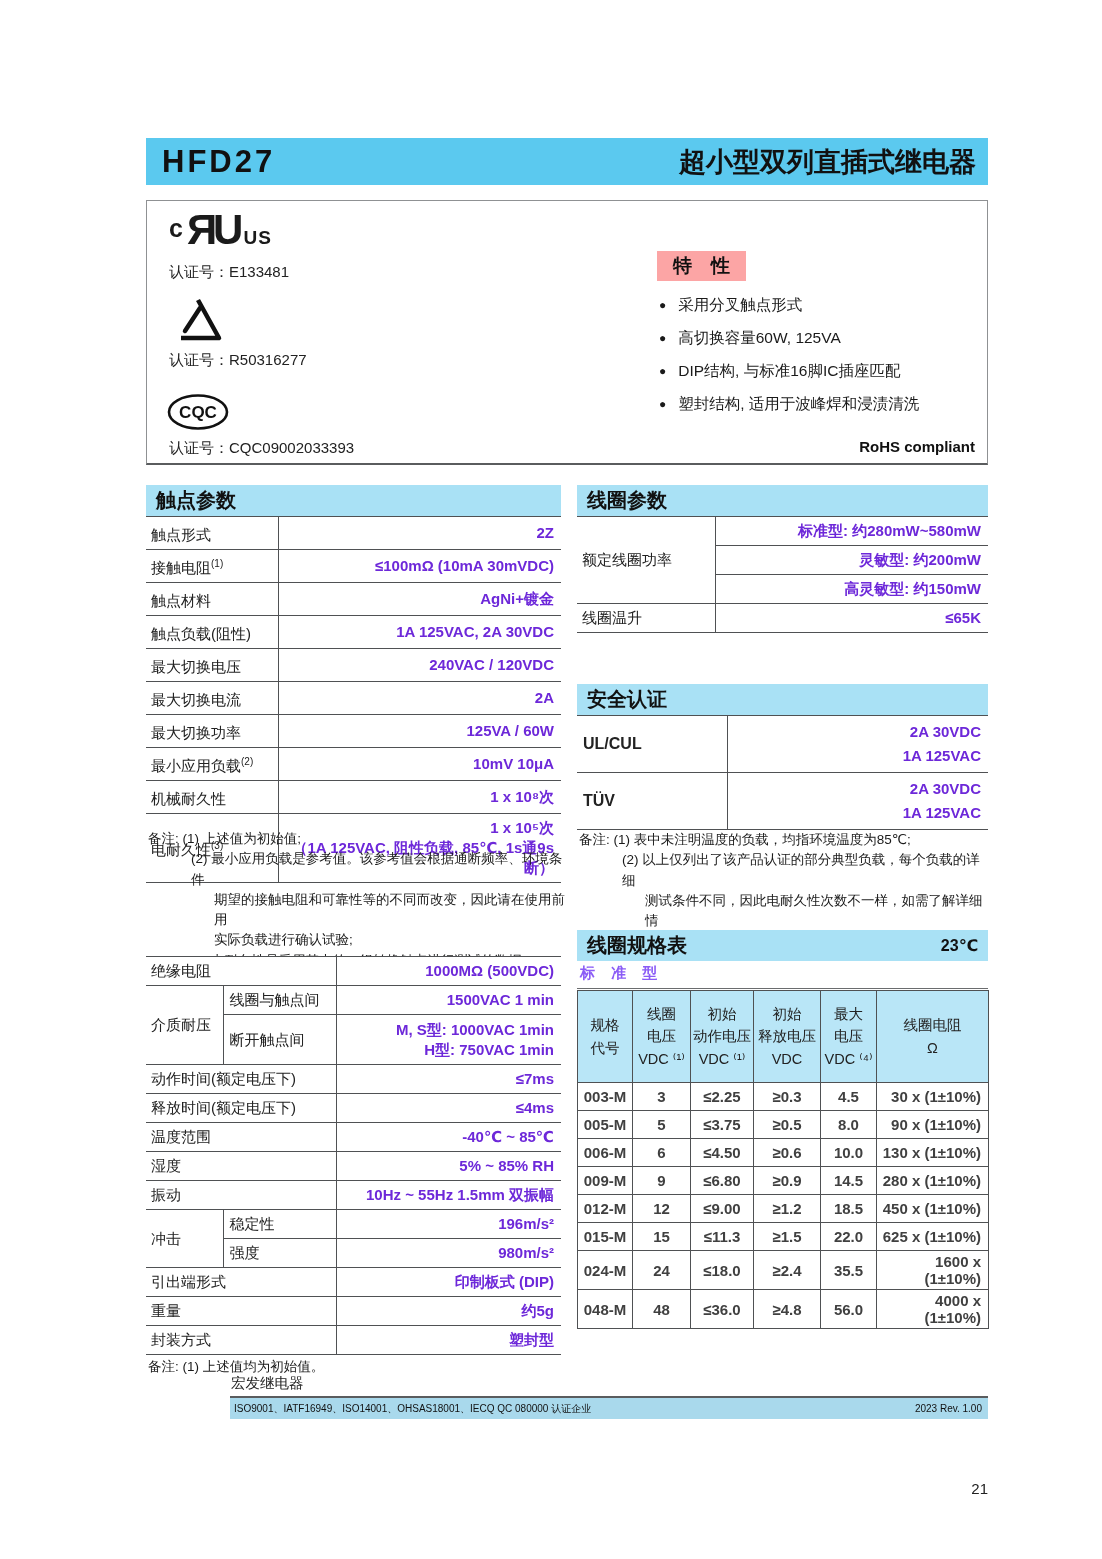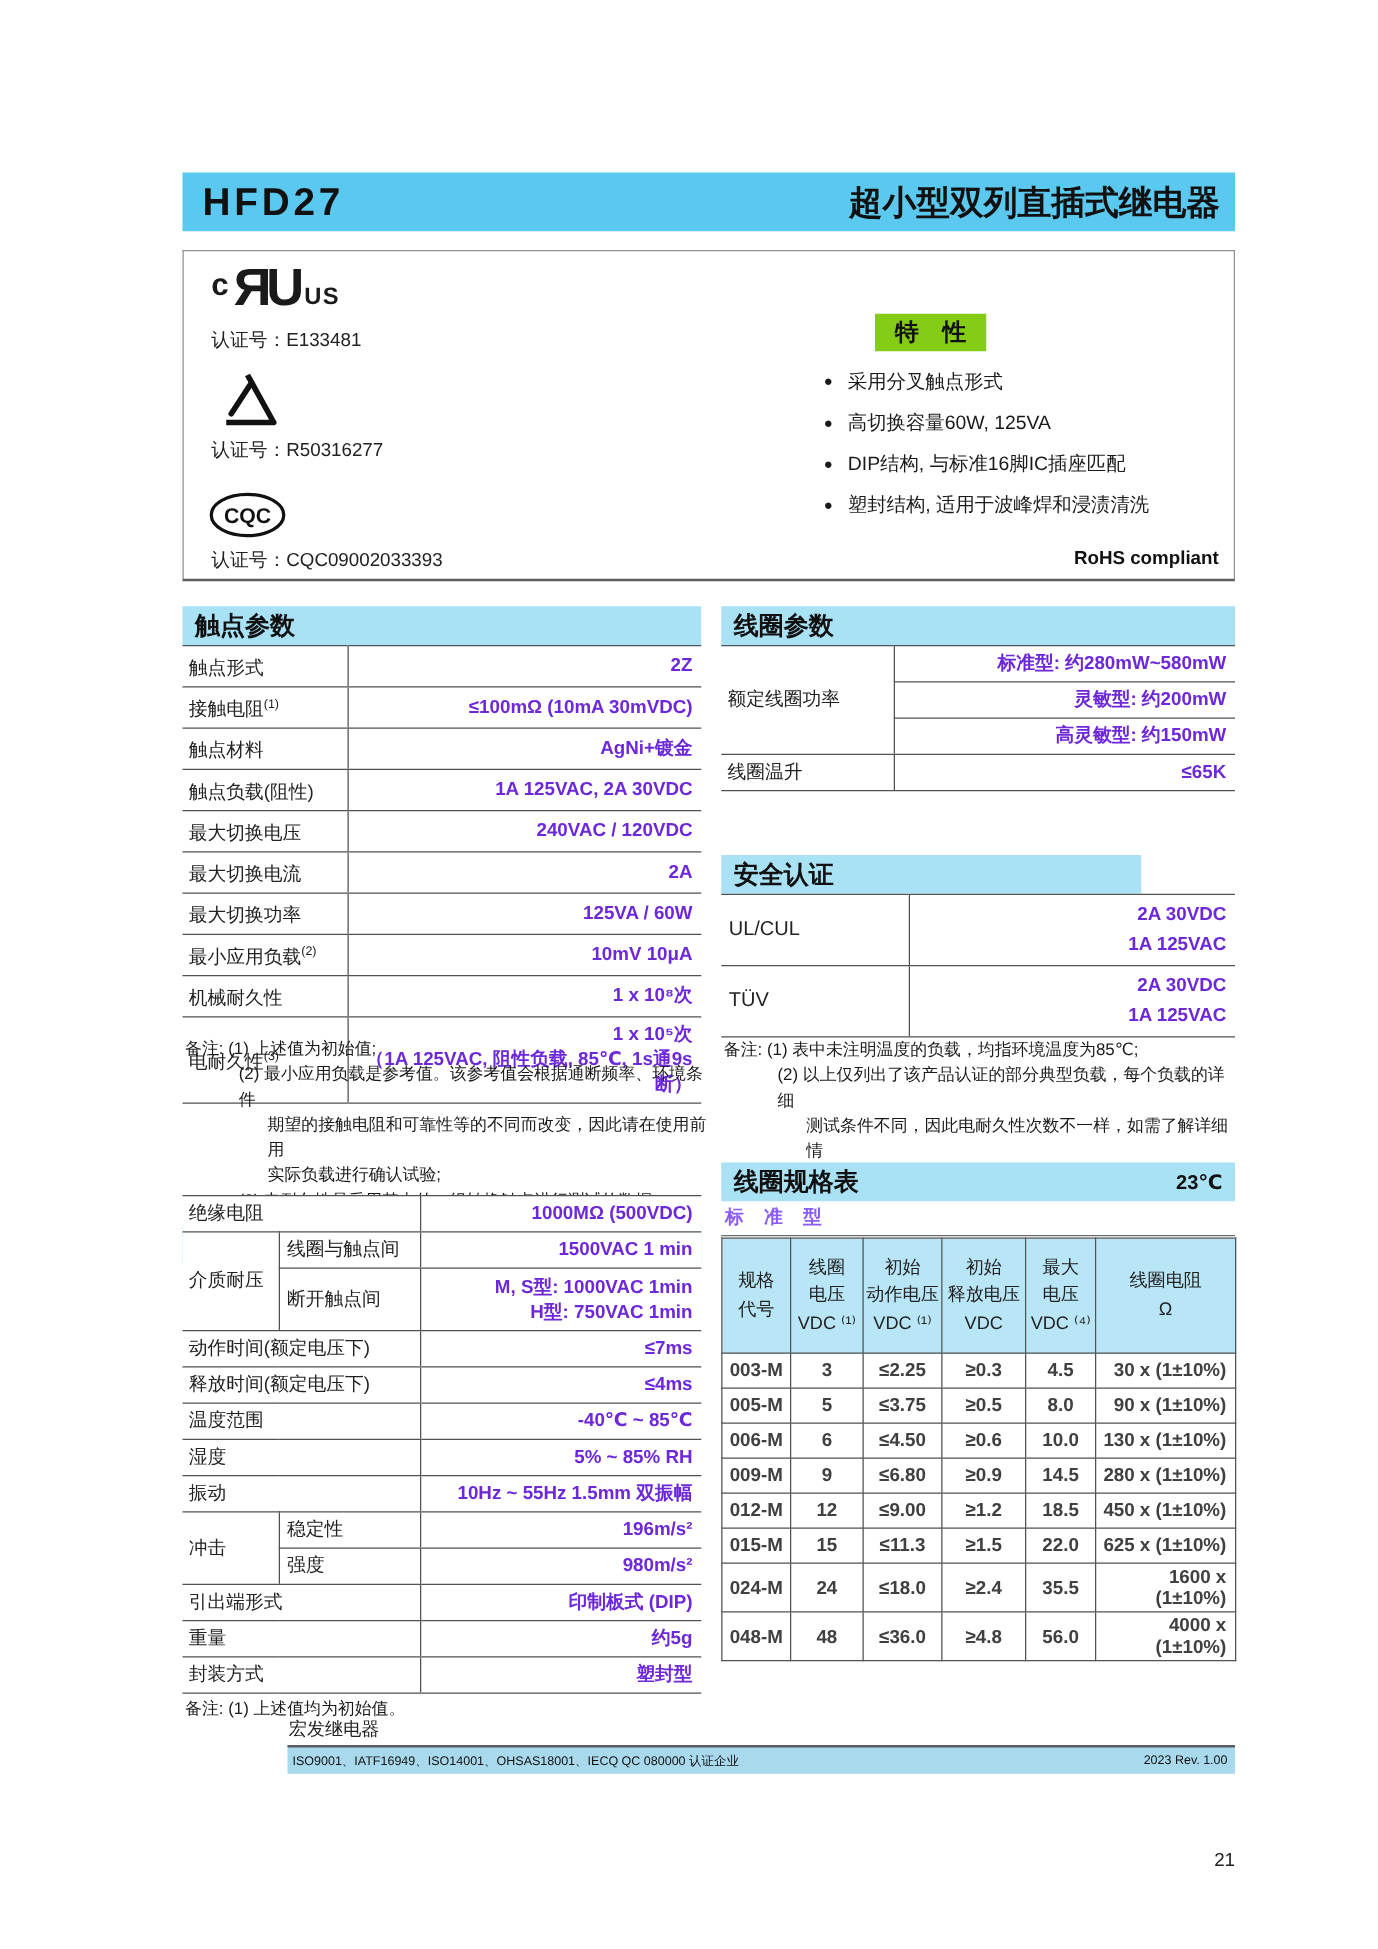--- a/index.html
+++ b/index.html
@@ -31,39 +31,39 @@
   .culus .us { font-size:19px; font-weight:bold; line-height:1; margin-bottom:2px; letter-spacing:1px; }
   .certnum { position:absolute; left:22px; font-size:15px; color:#222; }
   .certnum.n1 { top:62px; }
   .certnum.n2 { top:150px; }
   .certnum.n3 { top:238px; }
   .tuvlogo { position:absolute; left:26px; top:96px; }
   .cqclogo { position:absolute; left:18px; top:190px; }
 
   .feat-title {
     position:absolute; left:510px; top:50px; height:30px;
-    background:#84cc16; display:inline-flex; align-items:center;
-    padding:0 16px; font-size:19px; font-weight:bold; color:#111;margin-left:43px;
+    background:#fca5a5; display:inline-flex; align-items:center;
+    padding:0 16px; font-size:19px; font-weight:bold; color:#111;
   }
   .feat-list { position:absolute; left:512px; top:94px; list-style:none; }
   .feat-list li { display:flex; align-items:baseline; height:33px; font-size:15.5px; color:#1a1a1a; }
   .feat-list .dot { font-size:12px; margin-right:12px; position:relative; top:-1px; }
   .rohs { position:absolute; right:12px; bottom:8px; font-size:15px; font-weight:bold; color:#111; }
 
   
   .secbar {
     position:absolute; height:31px; background:#a9e1f5;
     display:flex; align-items:center; justify-content:space-between;
     padding:0 10px; font-size:20px; font-weight:bold; color:#111;
   }
   .secbar .temp { font-size:16px; font-weight:bold; }
   .bar-contact { left:146px; top:485px; width:415px; }
   .bar-perf    { left:146px; top:980px; width:415px; }
   .bar-coil    { left:577px; top:485px; width:411px; }
-  .bar-safety  { left:577px; top:684px; width:336px; }
+  .bar-safety  { left:577px; top:684px; width:411px; }
   .bar-spec    { left:577px; top:930px; width:411px; }
 
   
   table { border-collapse:collapse; table-layout:fixed; }
   .ptable { position:absolute; background:#fff; border-top:1px solid #4f5153; }
   .ptable td { font-size:15px; padding:4px 6px; border-bottom:1px solid #4f5153; vertical-align:middle; color:#222; }
   .ptable td.val { text-align:right; font-weight:bold; color:#6d28d9; border-left:1px solid #4f5153; padding-right:7px; line-height:20px; }
   .ptable td.lbl { padding-left:5px; line-height:20px; }
   .ptable td.sub { border-left:1px solid #4f5153; line-height:20px; }
   sup { font-size:10px; }
@@ -74,21 +74,21 @@
 
   .tbl-perf { left:146px; top:956px; width:415px; }
   .tbl-perf td { height:29px; }
   .tbl-perf tr.tall td { height:50px; }
 
   .tbl-coilparam { left:577px; top:516px; width:411px; }
   .tbl-coilparam td { height:29px; }
 
   .tbl-safety { left:577px; top:715px; width:411px; }
   .tbl-safety td { height:54px; }
-  .tbl-safety td.slbl { font-weight:normal; font-size:16px; padding-left:6px; }
+  .tbl-safety td.slbl { font-weight:bold; font-size:16px; padding-left:6px; }
   .tbl-safety .val div { line-height:24px; }
 
   
   .notes { position:absolute; font-size:13.5px; line-height:1.5; color:#1a1a1a; }
   .notes div.i0 { padding-left:0; }
   .notes div.i1 { padding-left:43px; }
   .notes div.i2 { padding-left:66px; }
   .contact-notes { left:148px; top:829px; width:420px; }
   .safety-notes  { left:579px; top:830px; width:414px; }
   .perf-note     { left:148px; top:1357px; width:420px; }

